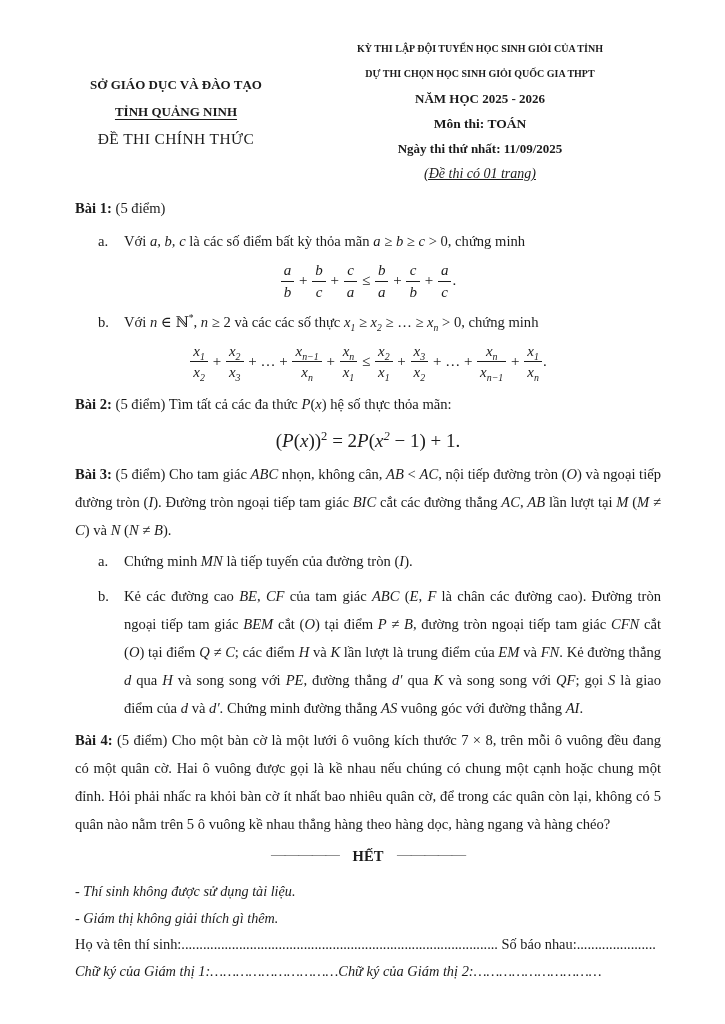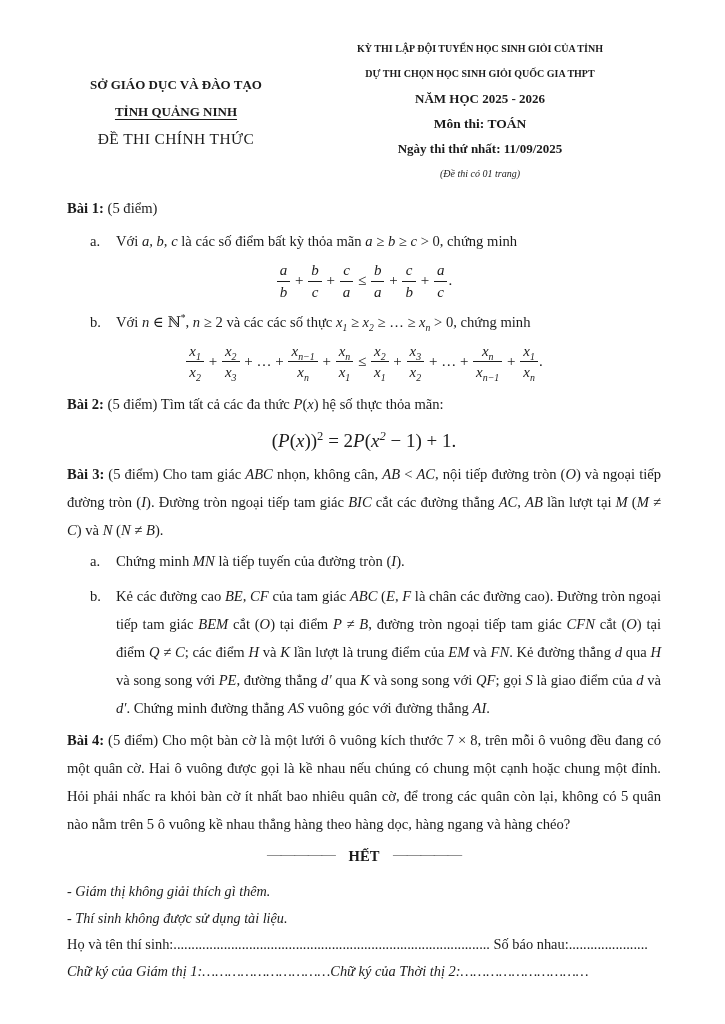--- a/index.html
+++ b/index.html
@@ -20,24 +20,24 @@
   sup { font-size: 66%; line-height: 0; }
 
   
   .header { display: flex; align-items: center; }
   .header-left { width: 218px; text-align: center; font-size: 13px; line-height: 27px; flex: 0 0 auto; }
   .header-left .hl3 { font-size: 15.5px; letter-spacing: 0.4px; }
   .header-right { flex: 1; text-align: center; font-size: 13px; line-height: 25px; padding-left: 14px; }
   .header-right .hr1, .header-right .hr2 { font-size: 10px; }
   .header-right .hr4 { font-size: 13.5px; }
   .header-right .hr6 { font-size: 12.8px; }
-  .header-right .hr7 { font-size: 10px; }
+  .header-right .hr7 { font-size: 14px; text-decoration: underline; }
 
   
-  .content { font-size: 14.6px; line-height: 28px; }
+  .content { font-size: 14.6px; line-height: 28px; margin-left: 8px; }
   .para { text-align: justify; }
   .h-block { margin-top: 8px; }
   .mt5 { margin-top: 5px; }
   .mt3 { margin-top: 3px; }
   .mt4 { margin-top: 4px; }
   .mt7 { margin-top: 7px; }
 
   .item { display: flex; margin-left: 23px; }
   .item-marker { flex: 0 0 26px; }
   .item-body { flex: 1; text-align: justify; }
@@ -115,21 +115,21 @@
 
     <div class="para mt4"><span class="bf">Bài 4:</span><span> (5 điểm) Cho một bàn cờ là một lưới ô vuông kích thước 7 × 8, trên mỗi ô vuông đều đang có một quân cờ. Hai ô vuông được gọi là kề nhau nếu chúng có chung một cạnh hoặc chung một đỉnh. Hỏi phải nhấc ra khỏi bàn cờ ít nhất bao nhiêu quân cờ, để trong các quân còn lại, không có 5 quân nào nằm trên 5 ô vuông kề nhau thẳng hàng theo hàng dọc, hàng ngang và hàng chéo?</span></div>
 
     <div class="het">
       <span class="het-dash">—————</span>
       <span class="het-label">HẾT</span>
       <span class="het-dash">—————</span>
     </div>
 
     <div class="notes">
+      <div><span class="it">- Thí sinh không được sử dụng tài liệu.</span></div>
       <div><span class="it">- Giám thị không giải thích gì thêm.</span></div>
-      <div><span class="it">- Thí sinh không được sử dụng tài liệu.</span></div>
     </div>
 
     <div class="fline"><span>Họ và tên thí sinh:</span><span>........................................................................................</span><span> Số báo nhau:</span><span>......................</span></div>
-    <div class="fline"><span class="it">Chữ ký của Giám thị 1:</span><span class="it">…………………………</span><span class="it">Chữ ký của Thời thị 2:</span><span class="it">…………………………</span></div>
+    <div class="fline"><span class="it">Chữ ký của Giám thị 1:</span><span class="it">…………………………</span><span class="it">Chữ ký của Giám thị 2:</span><span class="it">…………………………</span></div>
 
   </div>
 </div>
 
 </body></html>

